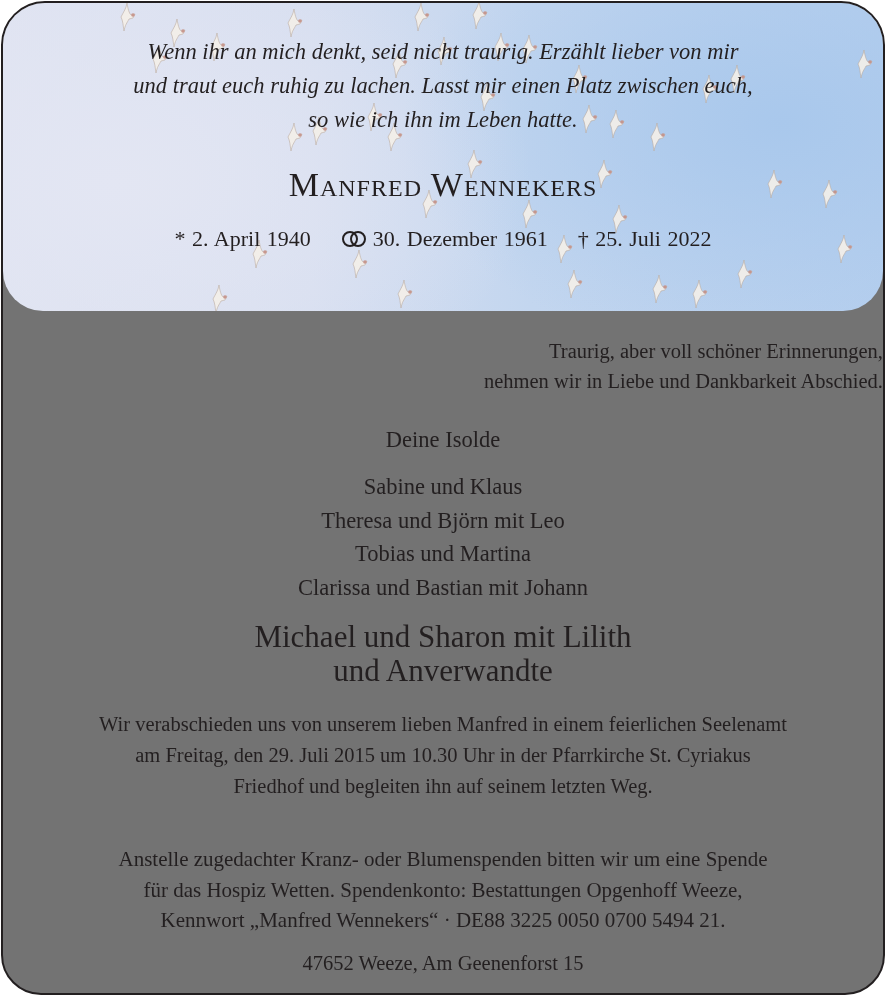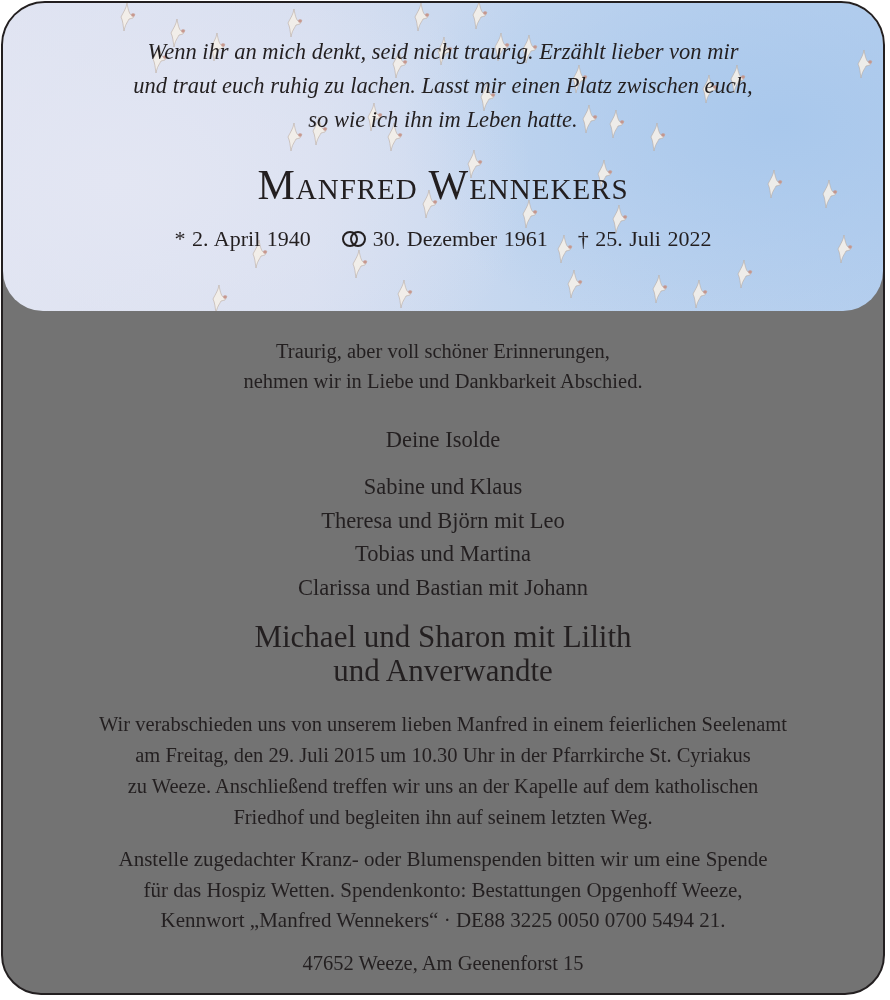--- a/index.html
+++ b/index.html
@@ -17,31 +17,31 @@
       radial-gradient(ellipse 380px 240px at 780px 120px, #a9c8ec 0%, rgba(169,200,236,0) 100%),
       linear-gradient(90deg, #dfe3f1 0%, #d6def0 35%, #c3d6ef 60%, #b6cfee 100%);
   }
   .text { color: #231f20; text-align: center; font-family: "Liberation Serif", "DejaVu Serif", serif; }
   .quote {
     position: absolute; left: 0; right: 0; top: 32px;
     font-style: italic; font-size: 22.5px; line-height: 34px;
   }
   .name {
     position: absolute; left: 0; right: 0; top: 150px;
-    font-size: 42px; line-height: 64px; letter-spacing: 1px; font-variant: small-caps;
+    font-size: 34px; line-height: 64px; letter-spacing: 1px; font-variant: small-caps;
   }
   .dates {
     position: absolute; left: 0; right: 0; top: 221px; font-size: 22px; line-height: 30px;
     word-spacing: 1px;
   }
   .dates .gap { display: inline-block; width: 30px; }
   .dates .gap2 { display: inline-block; width: 22px; }
   .member { position: absolute; left: 0; right: 0; top: 260px; font-size: 20.5px; line-height: 30px; }
   .block { position: absolute; left: 0; right: 0; }
-  .p1 { top: 333px; font-size: 20.5px; line-height: 30px; }
+  .p1 { top: 333px; font-size: 20.5px; line-height: 30px; text-align: right; }
   .isolde { top: 421px; font-size: 22.5px; line-height: 32px; }
   .family { top: 467px; font-size: 22.5px; line-height: 33.5px; }
   .family2 { top: 617px; font-size: 31px; line-height: 33.5px; }
   .service { top: 706px; font-size: 20.5px; line-height: 31px; }
   .donation { top: 841px; font-size: 21px; line-height: 30.5px; }
   .address { top: 945px; font-size: 20.5px; line-height: 30px; }
   .line { display: block; white-space: nowrap; }
 </style>
 </head>
 <body>
@@ -131,21 +131,20 @@
   </div>
 
   <div class="text block family2">
     <span class="line">Michael und Sharon mit Lilith</span>
     <span class="line">und Anverwandte</span>
   </div>
 
   <div class="text block service">
     <span class="line">Wir verabschieden uns von unserem lieben Manfred in einem feierlichen Seelenamt</span>
     <span class="line">am Freitag, den 29. Juli 2015 um 10.30 Uhr in der Pfarrkirche St. Cyriakus</span>
-    <span class="line">zu Weeze. Anschließend treffen wir uns an der Kapelle auf dem katholischen</span>
     <span class="line">Friedhof und begleiten ihn auf seinem letzten Weg.</span>
   </div>
 
   <div class="text block donation">
     <span class="line">Anstelle zugedachter Kranz- oder Blumenspenden bitten wir um eine Spende</span>
     <span class="line">für das Hospiz Wetten. Spendenkonto: Bestattungen Opgenhoff Weeze,</span>
     <span class="line">Kennwort „Manfred Wennekers“ · DE88 3225 0050 0700 5494 21.</span>
   </div>
 
   <div class="text block address">47652 Weeze, Am Geenenforst 15</div>

